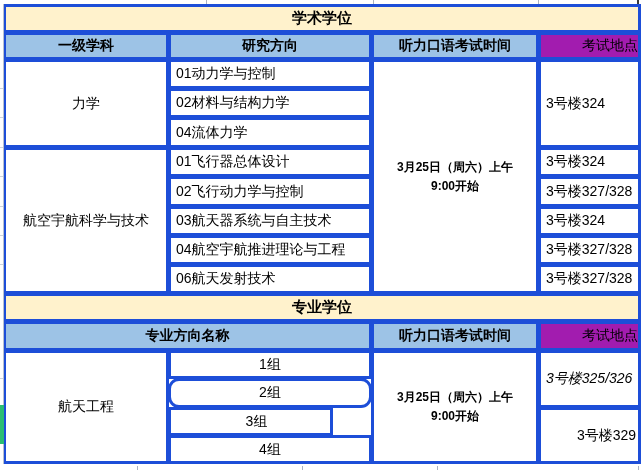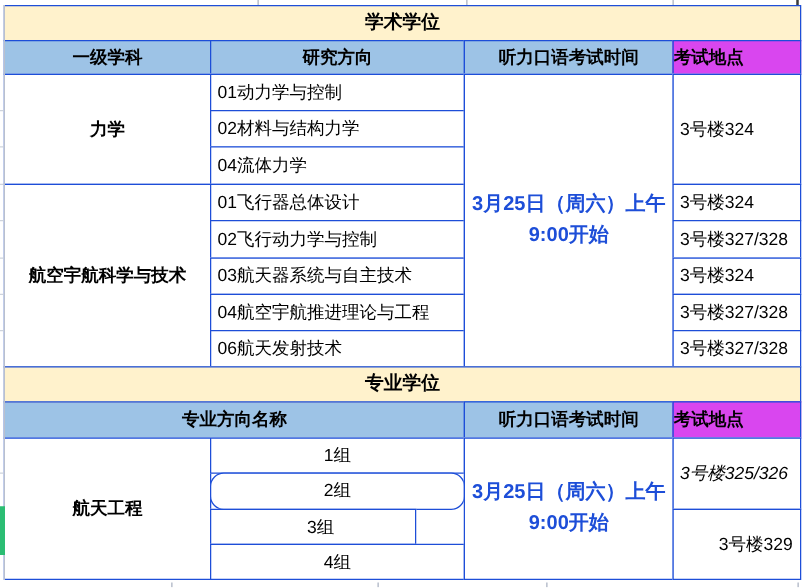--- a/index.html
+++ b/index.html
@@ -1,30 +1,30 @@
 <!DOCTYPE html>
 <html><head>
 <meta charset="utf-8">
 <style>
   html,body{margin:0;padding:0;background:#fff;}
   #sheet{
     position:relative;width:642px;height:470px;background:#ffffff;overflow:hidden;
     font-family:"Liberation Sans","DejaVu Sans",sans-serif;color:#000;
   }
   .c{
-    position:absolute;box-sizing:border-box;border:1px solid #1d4ed8;background:#fff;
+    position:absolute;box-sizing:border-box;border:3px solid #1d4ed8;background:#fff;
     display:flex;align-items:center;font-size:14px;line-height:1.25;
   }
   .center{justify-content:center;text-align:center;}
   .leftpad{padding-left:5px;}
-  .bold{font-weight:bold;}
+  .bold{font-weight:normal;}
   .band{background:#FFF2CC;font-weight:bold;font-size:15px;justify-content:center;}
   .bluehead{background:#9DC3E6;font-weight:bold;justify-content:center;}
-  .grayhead{background:#d946ef;font-weight:bold;justify-content:flex-start;}
-  .redtime{color:#1d4ed8;font-weight:bold;font-size:16px;justify-content:center;
+  .grayhead{background:#a21caf;font-weight:normal;justify-content:flex-end;}
+  .redtime{color:#000000;font-weight:bold;font-size:12px;justify-content:center;
            text-align:center;flex-direction:column;line-height:1.55;}
   .vline{position:absolute;width:1px;background:#aab2c2;}
   .hstub{position:absolute;height:1px;background:#cdd3dd;left:0;width:3px;}
   .leftedge{position:absolute;left:3px;top:4px;width:1px;height:460px;background:#b9c0ce;z-index:3;}
   .greenbar{position:absolute;left:0;top:405px;width:4px;height:39px;background:#2BBD73;z-index:4;}
   .darkstub{position:absolute;left:637px;top:0;width:2px;height:5px;background:#3a3a3a;}
 </style>
 </head>
 <body>
 

